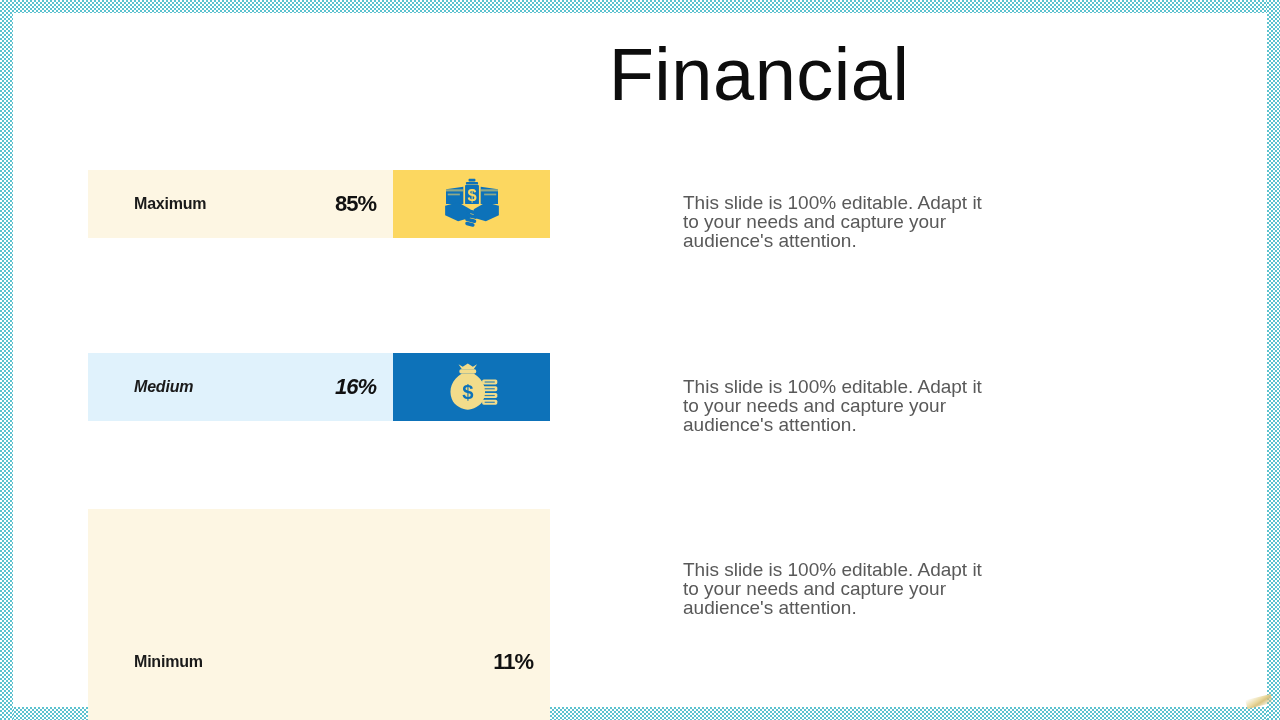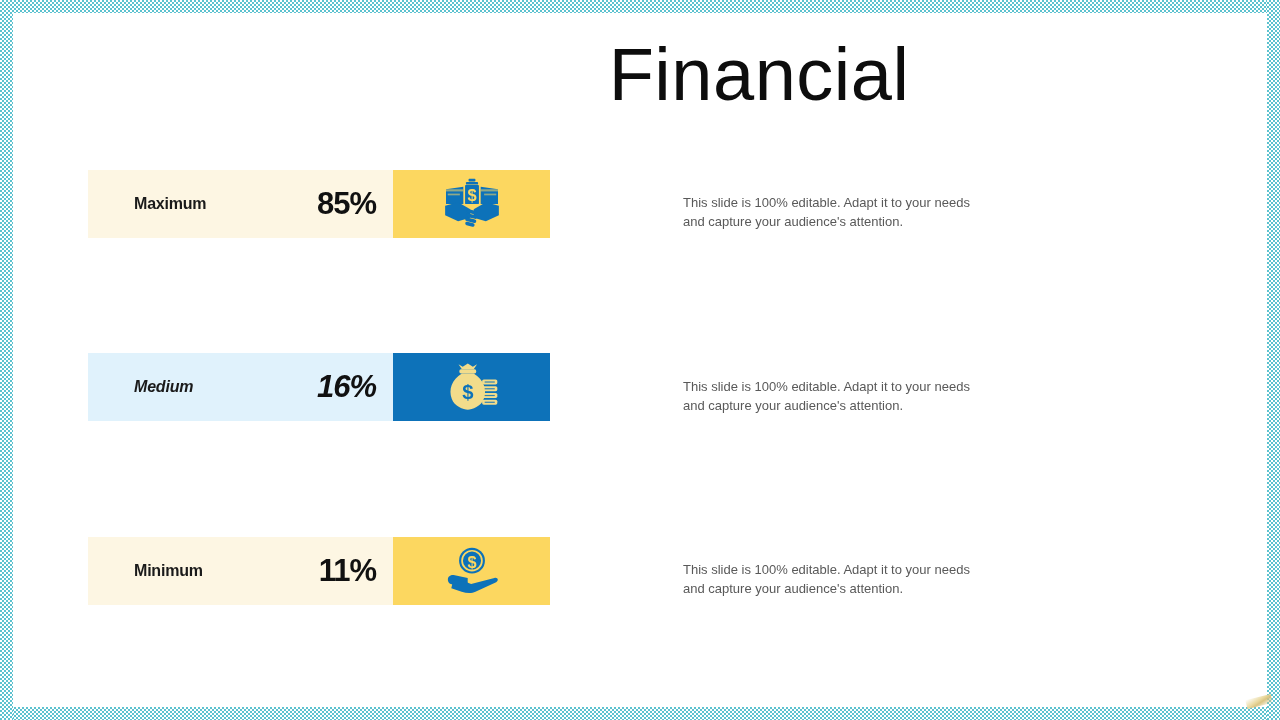--- a/index.html
+++ b/index.html
@@ -78,60 +78,60 @@
   .row {
     position: absolute;
     left: 75px;
     width: 462px;
     height: 68px;
     display: flex;
     align-items: stretch;
   }
   .row-1 { top: 157px; }
   .row-2 { top: 340px; }
-  .row-3 { top: 524px; }
+  .row-3 { top: 496px; flex-direction: column; }
 
   .bar-label-area {
     flex: 0 0 305px;
     display: flex;
     align-items: center;
     justify-content: space-between;
     padding: 0 17px 0 46px;
   }
 
   .bar-label {
     font-size: 16px;
     font-weight: bold;
     color: #1a1a1a;
     letter-spacing: -.2px;
     font-family: "Liberation Sans", sans-serif;
   }
 
   .bar-value {
-    font-size: 31px;
+    font-size: 22px;
     font-weight: bold;
     color: #111111;
     letter-spacing: -1px;
     font-family: "Liberation Sans", sans-serif;
   }
 
   .icon-block {
     flex: 0 0 157px;
     display: flex;
     align-items: center;
     justify-content: center;
   }
   .icon-block svg { display: block; }
 
   
   .desc {
     position: absolute;
     left: 670px;
     width: 310px;
-    font-size: 13px;
+    font-size: 19px;
     line-height: 19px;
     color: #595959;
     font-family: "Liberation Sans", sans-serif;
   }
   .desc-1 { top: 180px; }
   .desc-2 { top: 364px; }
   .desc-3 { top: 547px; }
 
   
   #corner-mark {

